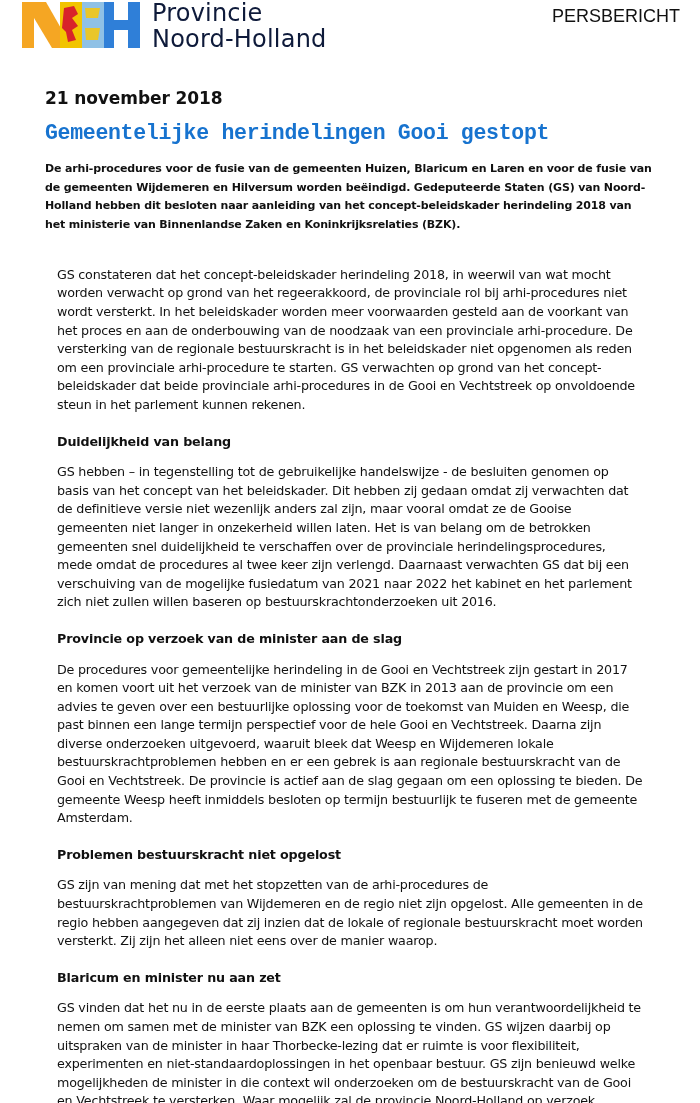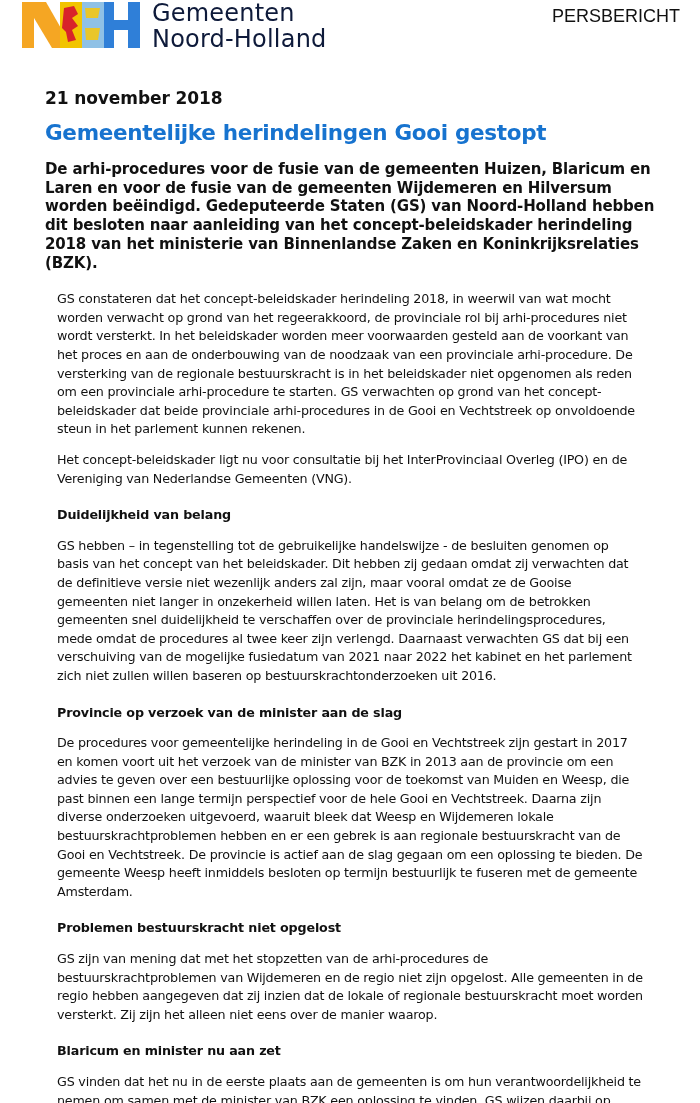--- a/index.html
+++ b/index.html
@@ -15,23 +15,23 @@
     font-size: 24px; line-height: 26px; letter-spacing: 0.2px;
   }
   .persbericht {
     position: absolute; right: 20px; top: 6px;
     font-family: "Liberation Sans", sans-serif; font-size: 18px; color: #111; text-align: right;
   }
   .content { position: absolute; left: 45px; top: 88px; width: 610px; }
   .date { font-weight: bold; font-size: 17px; margin: 0 0 12px 0; letter-spacing: -0.1px;}
   .title {
     color: #1773cf; font-weight: bold; font-size: 21.5px; margin: 0 0 14px 0;
-    letter-spacing: -0.3px; line-height: 26px;
+    letter-spacing: -0.3px; line-height: 26px; font-family: Liberation Mono, monospace;
   }
-  .lead { font-weight: bold; font-size: 15px; line-height: 18.7px; margin: 0 0 18px 0; letter-spacing: -0.15px; }
+  .lead { font-weight: bold; font-size: 11px; line-height: 18.7px; margin: 0 0 31px 0; letter-spacing: -0.15px; }
   p { margin: 12px; font-size: 12.7px; line-height: 18.6px; letter-spacing: -0.2px; }
   .section { margin-top: 18px; }
   .section h2 { font-size: 12.7px; font-weight: bold; margin: 12px; line-height: 18.6px; letter-spacing: -0.15px;}
 </style>
 </head>
 <body>
 
 <div class="header">
   <svg class="logo" viewBox="0 0 118 50">
 
@@ -42,33 +42,32 @@
     <path d="M42 8 L52 6 L56 14 L50 18 L56 26 L50 30 L54 40 L46 42 L44 32 L40 28 Z" fill="#d8232a"></path>
 
     <rect x="60" y="2" width="22" height="46" fill="#8fc1e6"></rect>
     <path d="M63 8 L78 8 L76 18 L64 18 Z M63 28 L78 28 L76 40 L64 40 Z" fill="#e9c62a"></path>
 
     <rect x="82" y="2" width="10" height="46" fill="#2f7fd8"></rect>
     <rect x="82" y="20" width="36" height="10" fill="#2f7fd8"></rect>
     <rect x="106" y="2" width="12" height="46" fill="#2f7fd8"></rect>
   </svg>
   <div class="logo-text">
-    <div>Gemeenten</div>
+    <div>Provincie</div>
     <div>Noord-Holland</div>
   </div>
   <div class="persbericht">PERSBERICHT</div>
 </div>
 
 <div class="content">
   <div class="date">21 november 2018</div>
   <h1 class="title">Gemeentelijke herindelingen Gooi gestopt</h1>
   <div class="lead">De arhi-procedures voor de fusie van de gemeenten Huizen, Blaricum en Laren en voor de fusie van de gemeenten Wijdemeren en Hilversum worden beëindigd. Gedeputeerde Staten (GS) van Noord-Holland hebben dit besloten naar aanleiding van het concept-beleidskader herindeling 2018 van het ministerie van Binnenlandse Zaken en Koninkrijksrelaties (BZK).</div>
 
   <p>GS constateren dat het concept-beleidskader herindeling 2018, in weerwil van wat mocht worden verwacht op grond van het regeerakkoord, de provinciale rol bij arhi-procedures niet wordt versterkt. In het beleidskader worden meer voorwaarden gesteld aan de voorkant van het proces en aan de onderbouwing van de noodzaak van een provinciale arhi-procedure. De versterking van de regionale bestuurskracht is in het beleidskader niet opgenomen als reden om een provinciale arhi-procedure te starten. GS verwachten op grond van het concept-beleidskader dat beide provinciale arhi-procedures in de Gooi en Vechtstreek op onvoldoende steun in het parlement kunnen rekenen.</p>
-  <p>Het concept-beleidskader ligt nu voor consultatie bij het InterProvinciaal Overleg (IPO) en de Vereniging van Nederlandse Gemeenten (VNG).</p>
 
   <div class="section">
     <h2>Duidelijkheid van belang</h2>
     <p>GS hebben – in tegenstelling tot de gebruikelijke handelswijze - de besluiten genomen op basis van het concept van het beleidskader. Dit hebben zij gedaan omdat zij verwachten dat de definitieve versie niet wezenlijk anders zal zijn, maar vooral omdat ze de Gooise gemeenten niet langer in onzekerheid willen laten. Het is van belang om de betrokken gemeenten snel duidelijkheid te verschaffen over de provinciale herindelingsprocedures, mede omdat de procedures al twee keer zijn verlengd. Daarnaast verwachten GS dat bij een verschuiving van de mogelijke fusiedatum van 2021 naar 2022 het kabinet en het parlement zich niet zullen willen baseren op bestuurskrachtonderzoeken uit 2016.</p>
   </div>
 
   <div class="section">
     <h2>Provincie op verzoek van de minister aan de slag</h2>
     <p>De procedures voor gemeentelijke herindeling in de Gooi en Vechtstreek zijn gestart in 2017 en komen voort uit het verzoek van de minister van BZK in 2013 aan de provincie om een advies te geven over een bestuurlijke oplossing voor de toekomst van Muiden en Weesp, die past binnen een lange termijn perspectief voor de hele Gooi en Vechtstreek. Daarna zijn diverse onderzoeken uitgevoerd, waaruit bleek dat Weesp en Wijdemeren lokale bestuurskrachtproblemen hebben en er een gebrek is aan regionale bestuurskracht van de Gooi en Vechtstreek. De provincie is actief aan de slag gegaan om een oplossing te bieden. De gemeente Weesp heeft inmiddels besloten op termijn bestuurlijk te fuseren met de gemeente Amsterdam.</p>
   </div>

